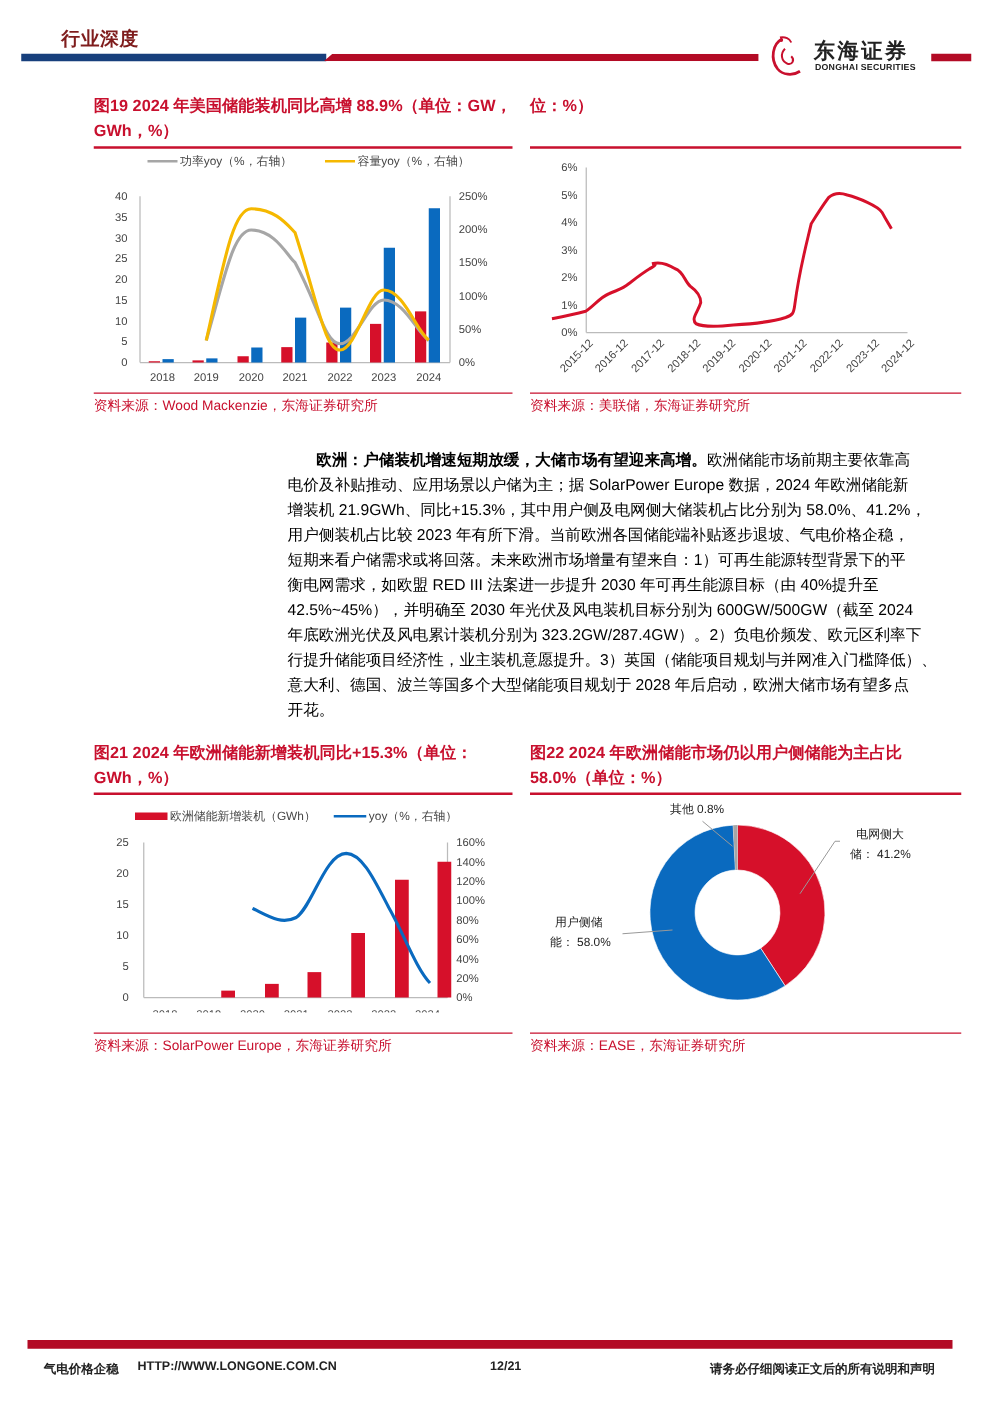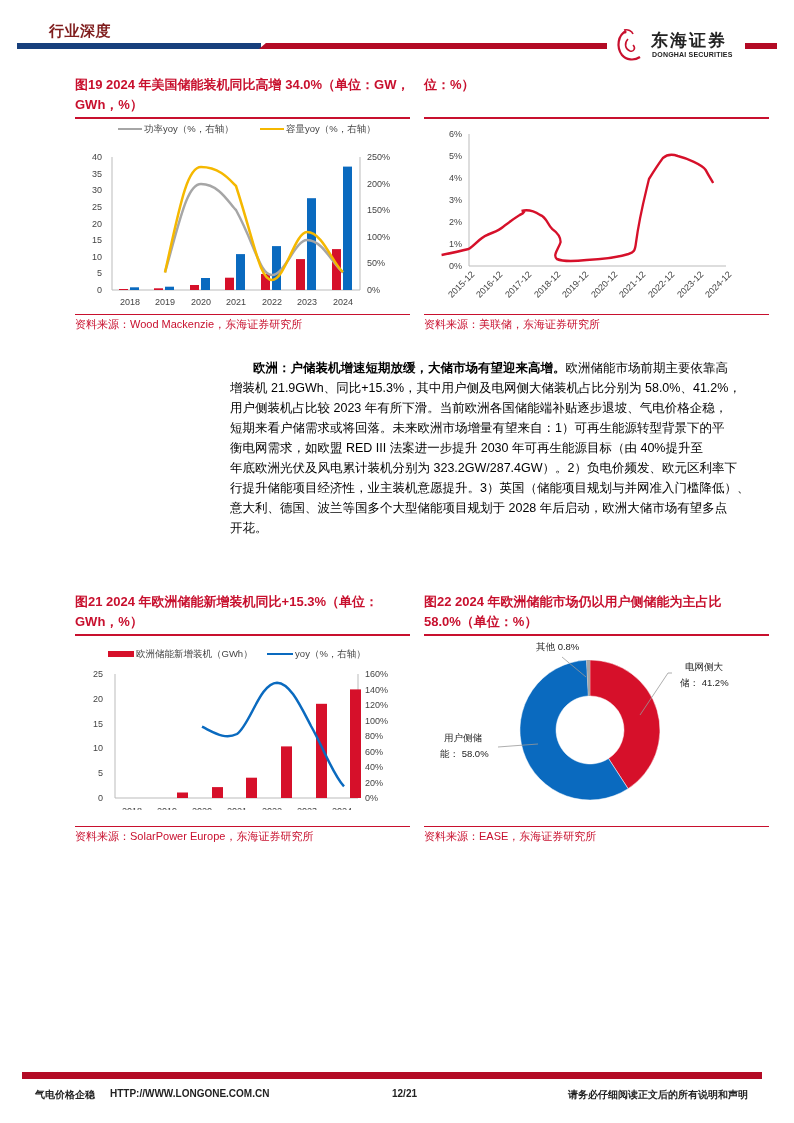--- a/index.html
+++ b/index.html
@@ -49,21 +49,21 @@
     <path d="M14 4 C 6 8, 4 20, 10 28 C 14 33, 22 34, 28 30" fill="none" stroke="#c8102e" stroke-width="2.2"></path>
     <path d="M12 3 C 16 2, 20 4, 21 7" fill="none" stroke="#c8102e" stroke-width="1.6"></path>
     <path d="M16 12 C 12 16, 13 22, 18 24 C 22 25, 24 21, 21 18" fill="none" stroke="#c8102e" stroke-width="1.6"></path>
     <circle cx="13" cy="5" r="1.5" fill="#c8102e"></circle>
   </svg>
   <div class="logo-cn">东海证券</div>
   <div class="logo-en">DONGHAI SECURITIES</div>
 </div>
 
 <div class="abs" style="left:75px;top:75px;width:335px;">
-  <div class="fig-title">图19  2024 年美国储能装机同比高增 34.0%（单位：GW，</div>
+  <div class="fig-title">图19  2024 年美国储能装机同比高增 88.9%（单位：GW，</div>
   <div class="fig-title">GWh，%）</div>
 </div>
 <div class="abs fig-rule" style="left:75px;top:117px;width:335px;"></div>
 
 <div class="abs" style="left:118px;top:123px;width:290px;">
   <div style="height:13px;position:relative;">
     <span class="abs leg" style="left:0;top:0;"><span class="leg-sw" style="width:24px;height:2px;background:#a6a6a6;"></span><span>功率yoy（%，右轴）</span></span>
     <span class="abs leg" style="left:142px;top:0;"><span class="leg-sw" style="width:24px;height:2px;background:#f5b800;"></span><span>容量yoy（%，右轴）</span></span>
   </div>
 </div>
@@ -156,24 +156,26 @@
     <text transform="translate(255,150) rotate(-45)">2022-12</text>
     <text transform="translate(284,150) rotate(-45)">2023-12</text>
     <text transform="translate(312,150) rotate(-45)">2024-12</text>
   </g>
 </svg>
 <div class="abs src-rule" style="left:424px;top:314px;width:345px;"></div>
 <div class="abs src" style="left:424px;top:317px;">资料来源：美联储，东海证券研究所</div>
 
 <div class="abs para">
   <span class="line" style="padding-left:178px;"><span class="bold">欧洲：户储装机增速短期放缓，大储市场有望迎来高增。</span><span>欧洲储能市场前期主要依靠高</span></span>
+  <span class="line" style="padding-left:155px;">电价及补贴推动、应用场景以户储为主；据 SolarPower Europe 数据，2024 年欧洲储能新</span>
   <span class="line" style="padding-left:155px;">增装机 21.9GWh、同比+15.3%，其中用户侧及电网侧大储装机占比分别为 58.0%、41.2%，</span>
   <span class="line" style="padding-left:155px;">用户侧装机占比较 2023 年有所下滑。当前欧洲各国储能端补贴逐步退坡、气电价格企稳，</span>
   <span class="line" style="padding-left:155px;">短期来看户储需求或将回落。未来欧洲市场增量有望来自：1）可再生能源转型背景下的平</span>
   <span class="line" style="padding-left:155px;">衡电网需求，如欧盟 RED III 法案进一步提升 2030 年可再生能源目标（由 40%提升至</span>
+  <span class="line" style="padding-left:155px;">42.5%~45%），并明确至 2030 年光伏及风电装机目标分别为 600GW/500GW（截至 2024</span>
   <span class="line" style="padding-left:155px;">年底欧洲光伏及风电累计装机分别为 323.2GW/287.4GW）。2）负电价频发、欧元区利率下</span>
   <span class="line" style="padding-left:155px;">行提升储能项目经济性，业主装机意愿提升。3）英国（储能项目规划与并网准入门槛降低）、</span>
   <span class="line" style="padding-left:155px;">意大利、德国、波兰等国多个大型储能项目规划于 2028 年后启动，欧洲大储市场有望多点</span>
   <span class="line" style="padding-left:155px;">开花。</span>
 </div>
 
 <div class="abs" style="left:75px;top:592px;width:335px;">
   <div class="fig-title">图21  2024 年欧洲储能新增装机同比+15.3%（单位：</div>
   <div class="fig-title">GWh，%）</div>
 </div>

